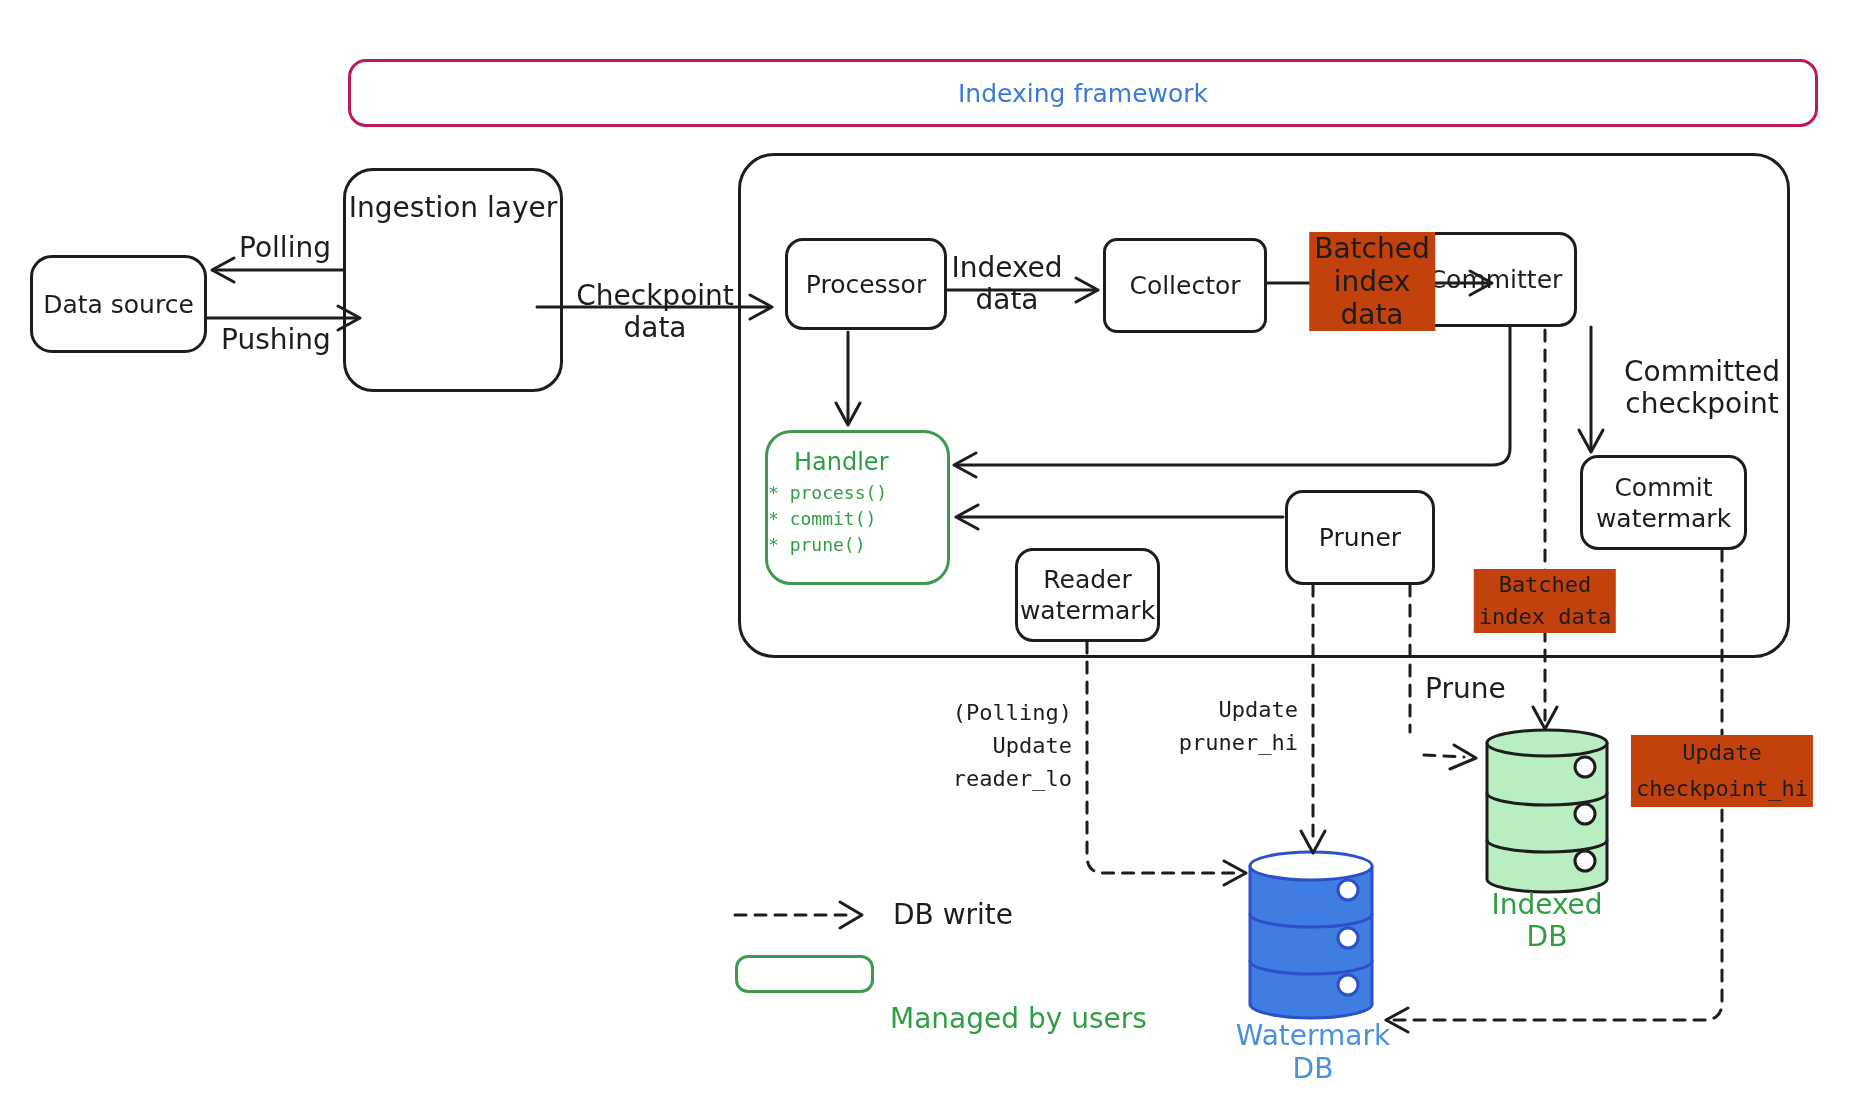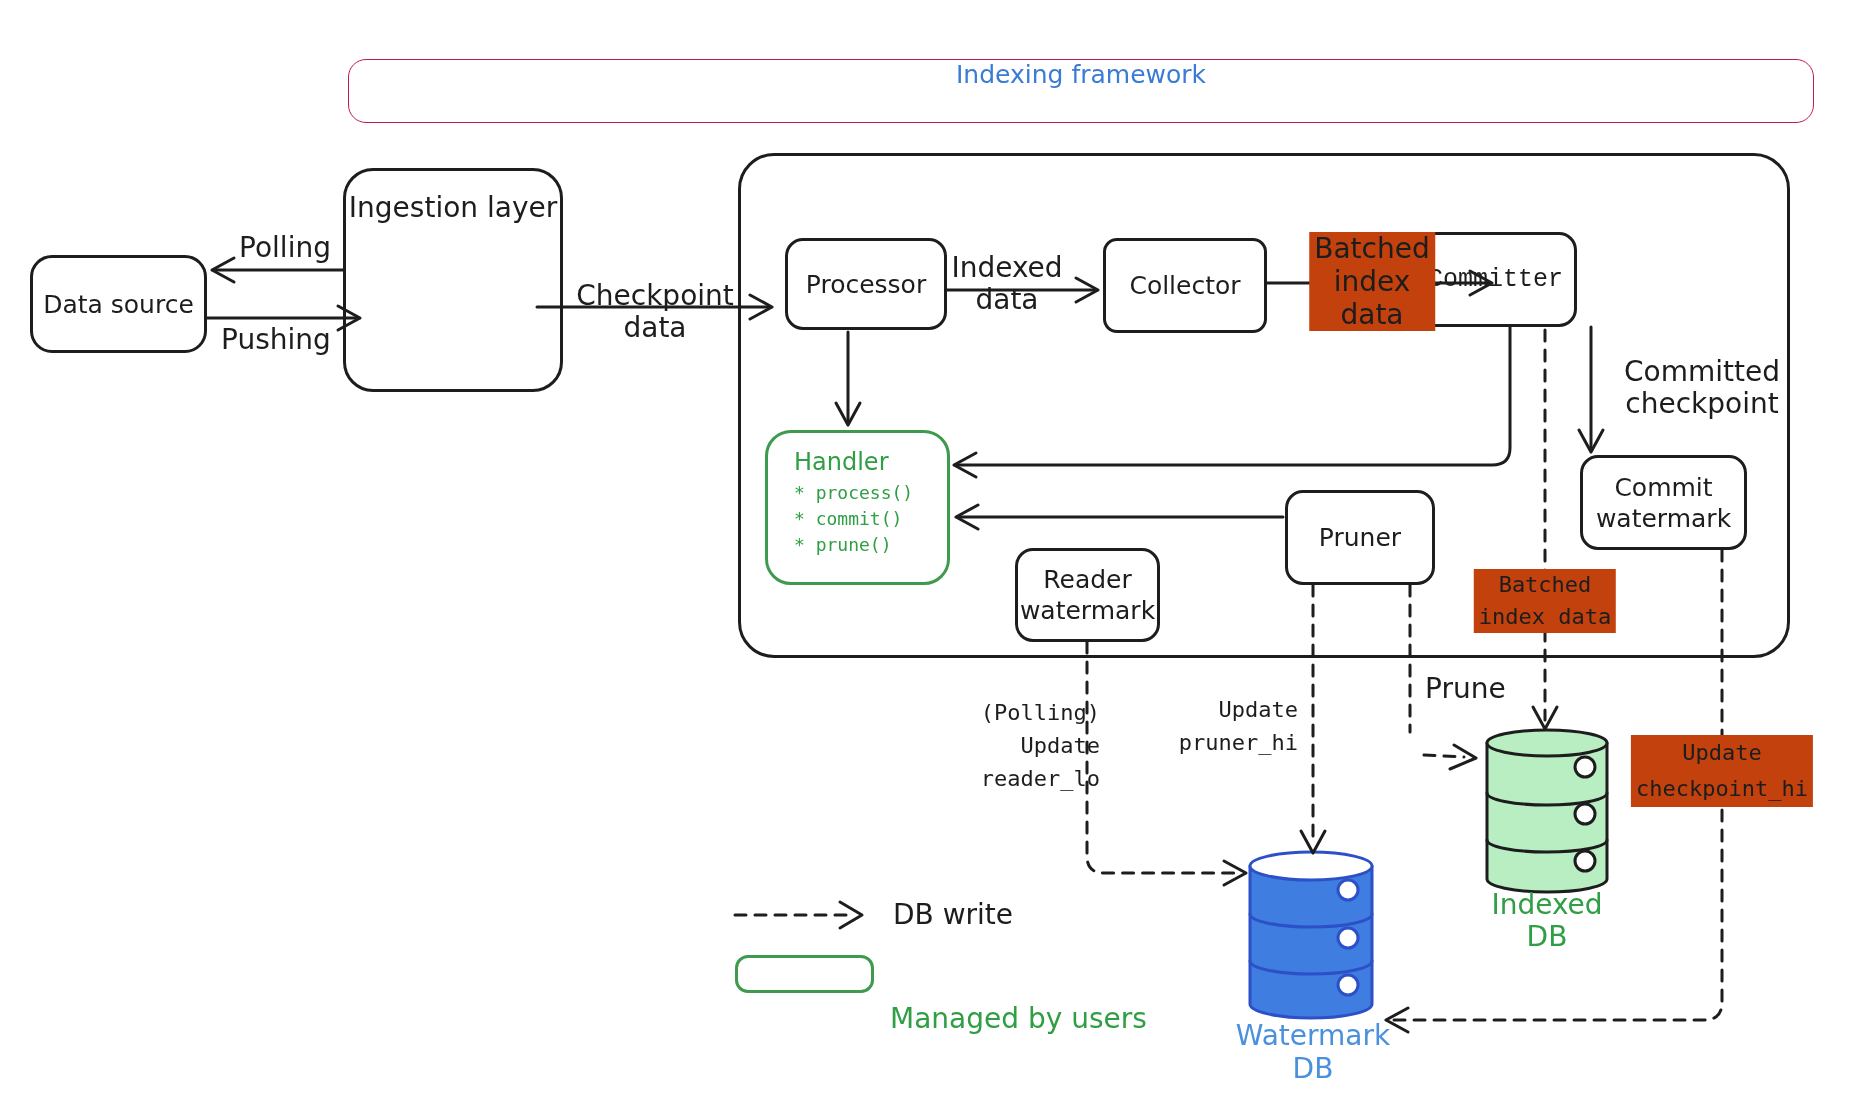--- a/index.html
+++ b/index.html
@@ -11,22 +11,22 @@
   .frame{background:transparent;z-index:0;}
   .lbl{position:absolute;white-space:nowrap;font-size:28px;line-height:32px;z-index:3;text-align:center;}
   .ctr{transform:translateX(-50%);}
   .ralign{transform:translateX(-100%);text-align:right;}
   .mono{font-family:"DejaVu Sans Mono","Liberation Mono",monospace;font-size:22px;line-height:33px;}
   .bgw{background:#c2410c;padding:0 5px;}
   .blue{color:#3a7bd5;}
   .green{color:#2f9e44;}
   .wm{color:#4a90dd;}
   svg.layer{position:absolute;left:0;top:0;z-index:2;pointer-events:none;}
-  .banner{position:absolute;left:348px;top:59px;width:1464px;height:62px;border:1px solid #be185d;
-          border-radius:18px;display:flex;justify-content:center;
+  .banner{position:absolute;left:348px;top:59px;width:1464px;height:62px;border:3px solid #be185d;
+          border-radius:18px;display:flex;align-items:center;justify-content:center;
           font-size:25px;z-index:1;background:#fff;}
   .handler{border-color:#3d9a4e;align-items:flex-start;justify-content:flex-start;}
   .legendbox{position:absolute;left:735px;top:955px;width:133px;height:32px;border:3px solid #3d9a4e;
              border-radius:13px;background:#fff;z-index:1;}
 </style>
 </head>
 <body>
 
 <div id="canvas">
 
@@ -64,37 +64,37 @@
   <div class="box" style="left:1103px;top:238px;width:158px;height:89px;border-radius:14px;">
     <span>Collector</span>
   </div>
 
   <div class="lbl ctr bgw" style="left:1372px;top:232px;line-height:33px;">
     <div>Batched</div>
     <div>index</div>
     <div>data</div>
   </div>
 
-  <div class="box" style="left:1414px;top:232px;width:157px;height:89px;font-family:Liberation Mono, monospace;">
+  <div class="box" style="left:1414px;top:232px;width:157px;height:89px;">
     <span>Committer</span>
   </div>
 
   <div class="lbl ctr" style="left:1702px;top:356px;">
     <div>Committed</div>
     <div>checkpoint</div>
   </div>
 
   <div class="box" style="left:1580px;top:455px;width:161px;height:89px;">
     <div>Commit</div>
     <div>watermark</div>
   </div>
 
   <div class="box handler" style="left:765px;top:430px;width:179px;height:149px;border-radius:26px;">
     <div class="green" style="font-size:24px;line-height:30px;margin:14px 0 3px 26px;align-self:flex-start;">Handler</div>
-    <div class="green mono" style="font-size:18px;line-height:26px;margin-left:26px;align-self:flex-start;text-align:left;">
+    <div class="green mono" style="font-size:18px;line-height:26px;align-self:flex-start;text-align:left;">
       <div>* process()</div>
       <div>* commit()</div>
       <div>* prune()</div>
     </div>
   </div>
 
   <div class="box" style="left:1015px;top:548px;width:139px;height:88px;">
     <div>Reader</div>
     <div>watermark</div>
   </div>
@@ -103,21 +103,21 @@
     <span>Pruner</span>
   </div>
 
   <div class="lbl ctr mono bgw" style="left:1545px;top:569px;line-height:32px;">
     <div>Batched</div>
     <div>index data</div>
   </div>
 
   <div class="lbl" style="left:1425px;top:673px;">Prune</div>
 
-  <div class="lbl ralign mono" style="left:1072px;top:696px;margin-left:28px;">
+  <div class="lbl ralign mono" style="left:1072px;top:696px;">
     <div>(Polling)</div>
     <div>Update</div>
     <div>reader_lo</div>
   </div>
 
   <div class="lbl ralign mono" style="left:1298px;top:693px;">
     <div>Update</div>
     <div>pruner_hi</div>
   </div>
 

